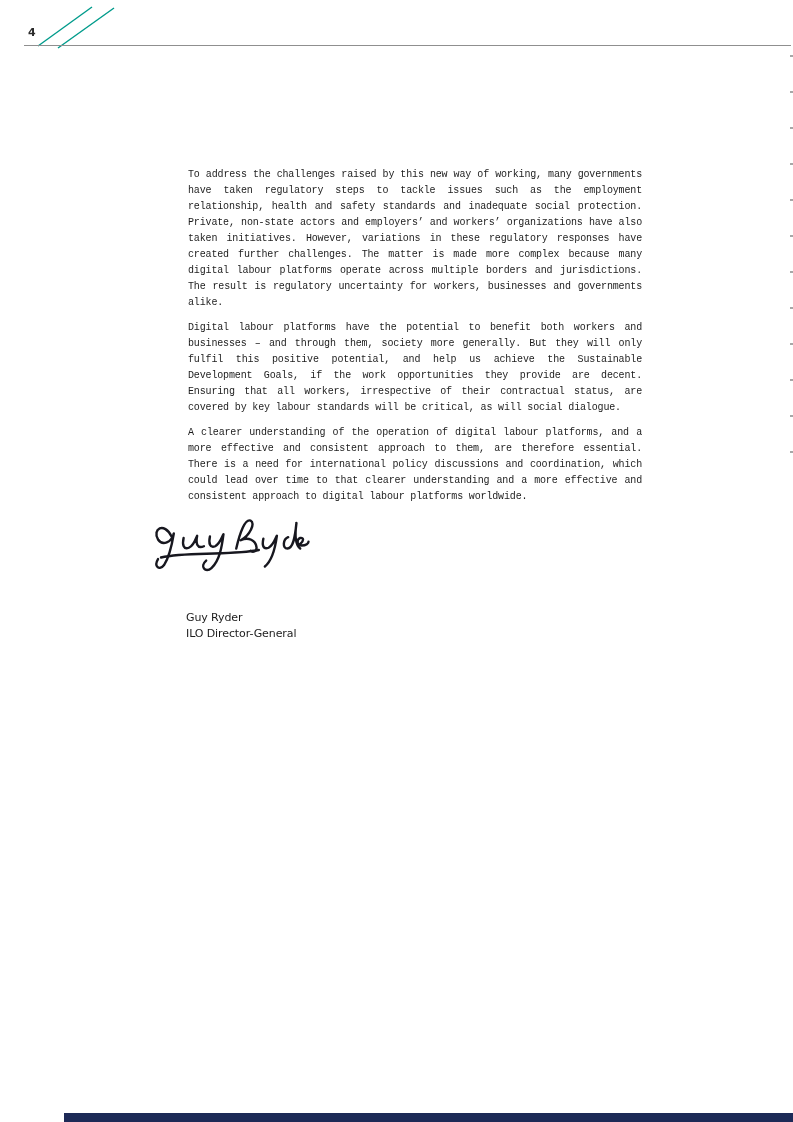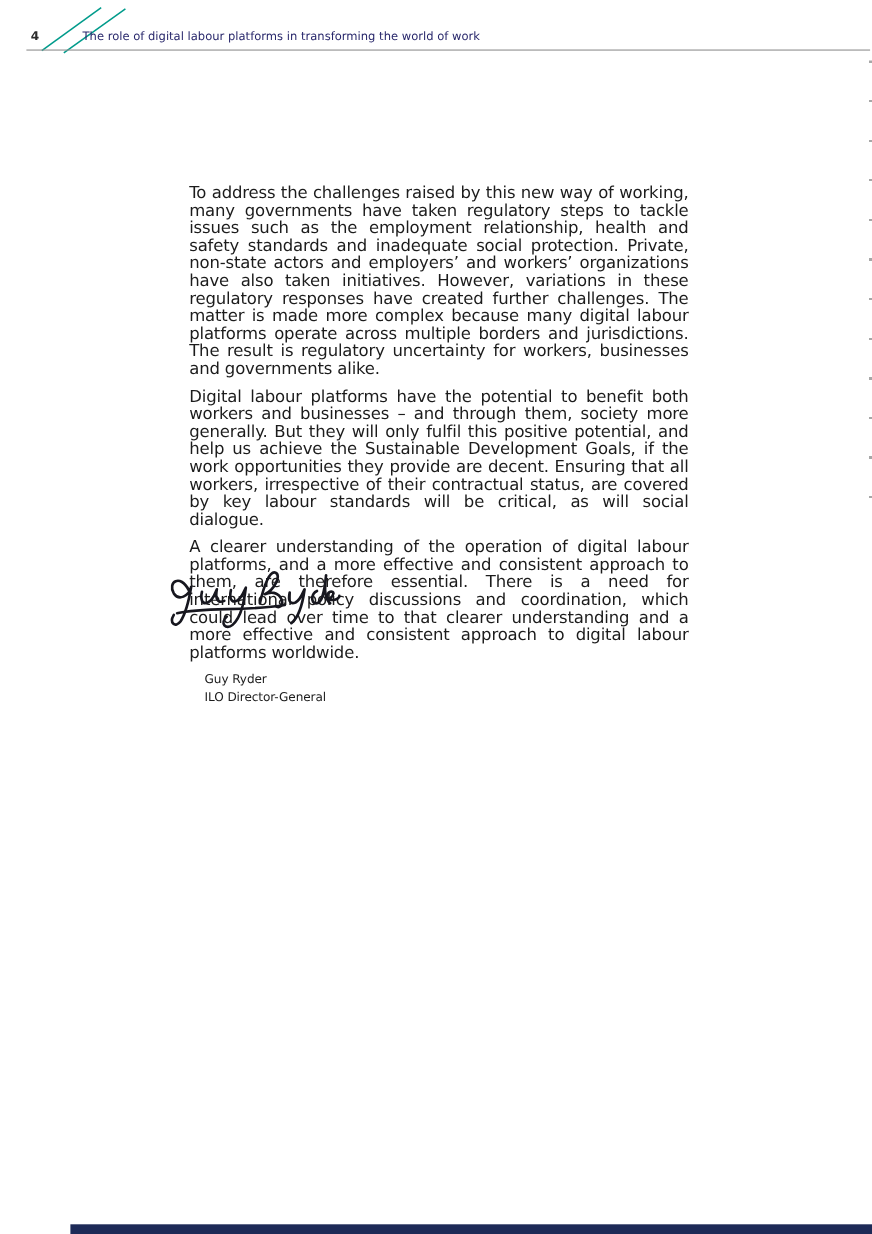--- a/index.html
+++ b/index.html
@@ -24,23 +24,23 @@
     position: absolute; left: 75px; top: 27px;
     font-size: 10.5px; color: #28276b; letter-spacing: 0;
   }
   .header-rule {
     position: absolute; left: 24px; right: 2px; top: 45px;
     height: 1px; background: #8f8f8f;
   }
 
   
   .content {
-    position: absolute; left: 172px; top: 167px; width: 454px;
-    font-size: 15px; line-height: 16px; color: #1c1c1c;
-    text-align: justify; letter-spacing: -0.15px;
+    position: absolute; left: 188px; top: 167px; width: 454px;
+    font-size: 10px; line-height: 16px; color: #1c1c1c;
+    text-align: justify; letter-spacing: -0.15px; font-family: Liberation Mono, monospace;
   }
   .content p { margin: 0 0 9px 0; }
 
   
   .signature { position: absolute; left: 152px; top: 502px; }
   .signer {
     position: absolute; left: 186px; top: 610px;
     font-size: 11px; line-height: 15.5px; color: #1c1c1c;
     letter-spacing: -0.1px;
   }
@@ -67,21 +67,20 @@
 
 <div class="page">
 
   <svg class="slashes" width="84" height="46" viewBox="0 0 84 46">
     <line x1="4" y1="43" x2="58" y2="4" stroke="#009b8b" stroke-width="1.4"></line>
     <line x1="24" y1="45" x2="80" y2="5" stroke="#009b8b" stroke-width="1.4"></line>
   </svg>
 
   <span class="page-number">4</span>
 
-  <span class="header-title">The role of digital labour platforms in transforming the world of work</span>
 
   <div class="header-rule"></div>
 
   <main class="content">
     <p>To address the challenges raised by this new way of working, many governments have taken regulatory steps to tackle issues such as the employment relationship, health and safety standards and inadequate social protection. Private, non-state actors and employers’ and workers’ organizations have also taken initiatives. However, variations in these regulatory responses have created further challenges. The matter is made more complex because many digital labour platforms operate across multiple borders and jurisdictions. The result is regulatory uncertainty for workers, businesses and governments alike.</p>
     <p>Digital labour platforms have the potential to benefit both workers and businesses – and through them, society more generally. But they will only fulfil this positive potential, and help us achieve the Sustainable Development Goals, if the work opportunities they provide are decent. Ensuring that all workers, irrespective of their contractual status, are covered by key labour standards will be critical, as will social dialogue.</p>
     <p>A clearer understanding of the operation of digital labour platforms, and a more effective and consistent approach to them, are therefore essential. There is a need for international policy discussions and coordination, which could lead over time to that clearer understanding and a more effective and consistent approach to digital labour platforms worldwide.</p>
   </main>
 
   <div class="signature">

